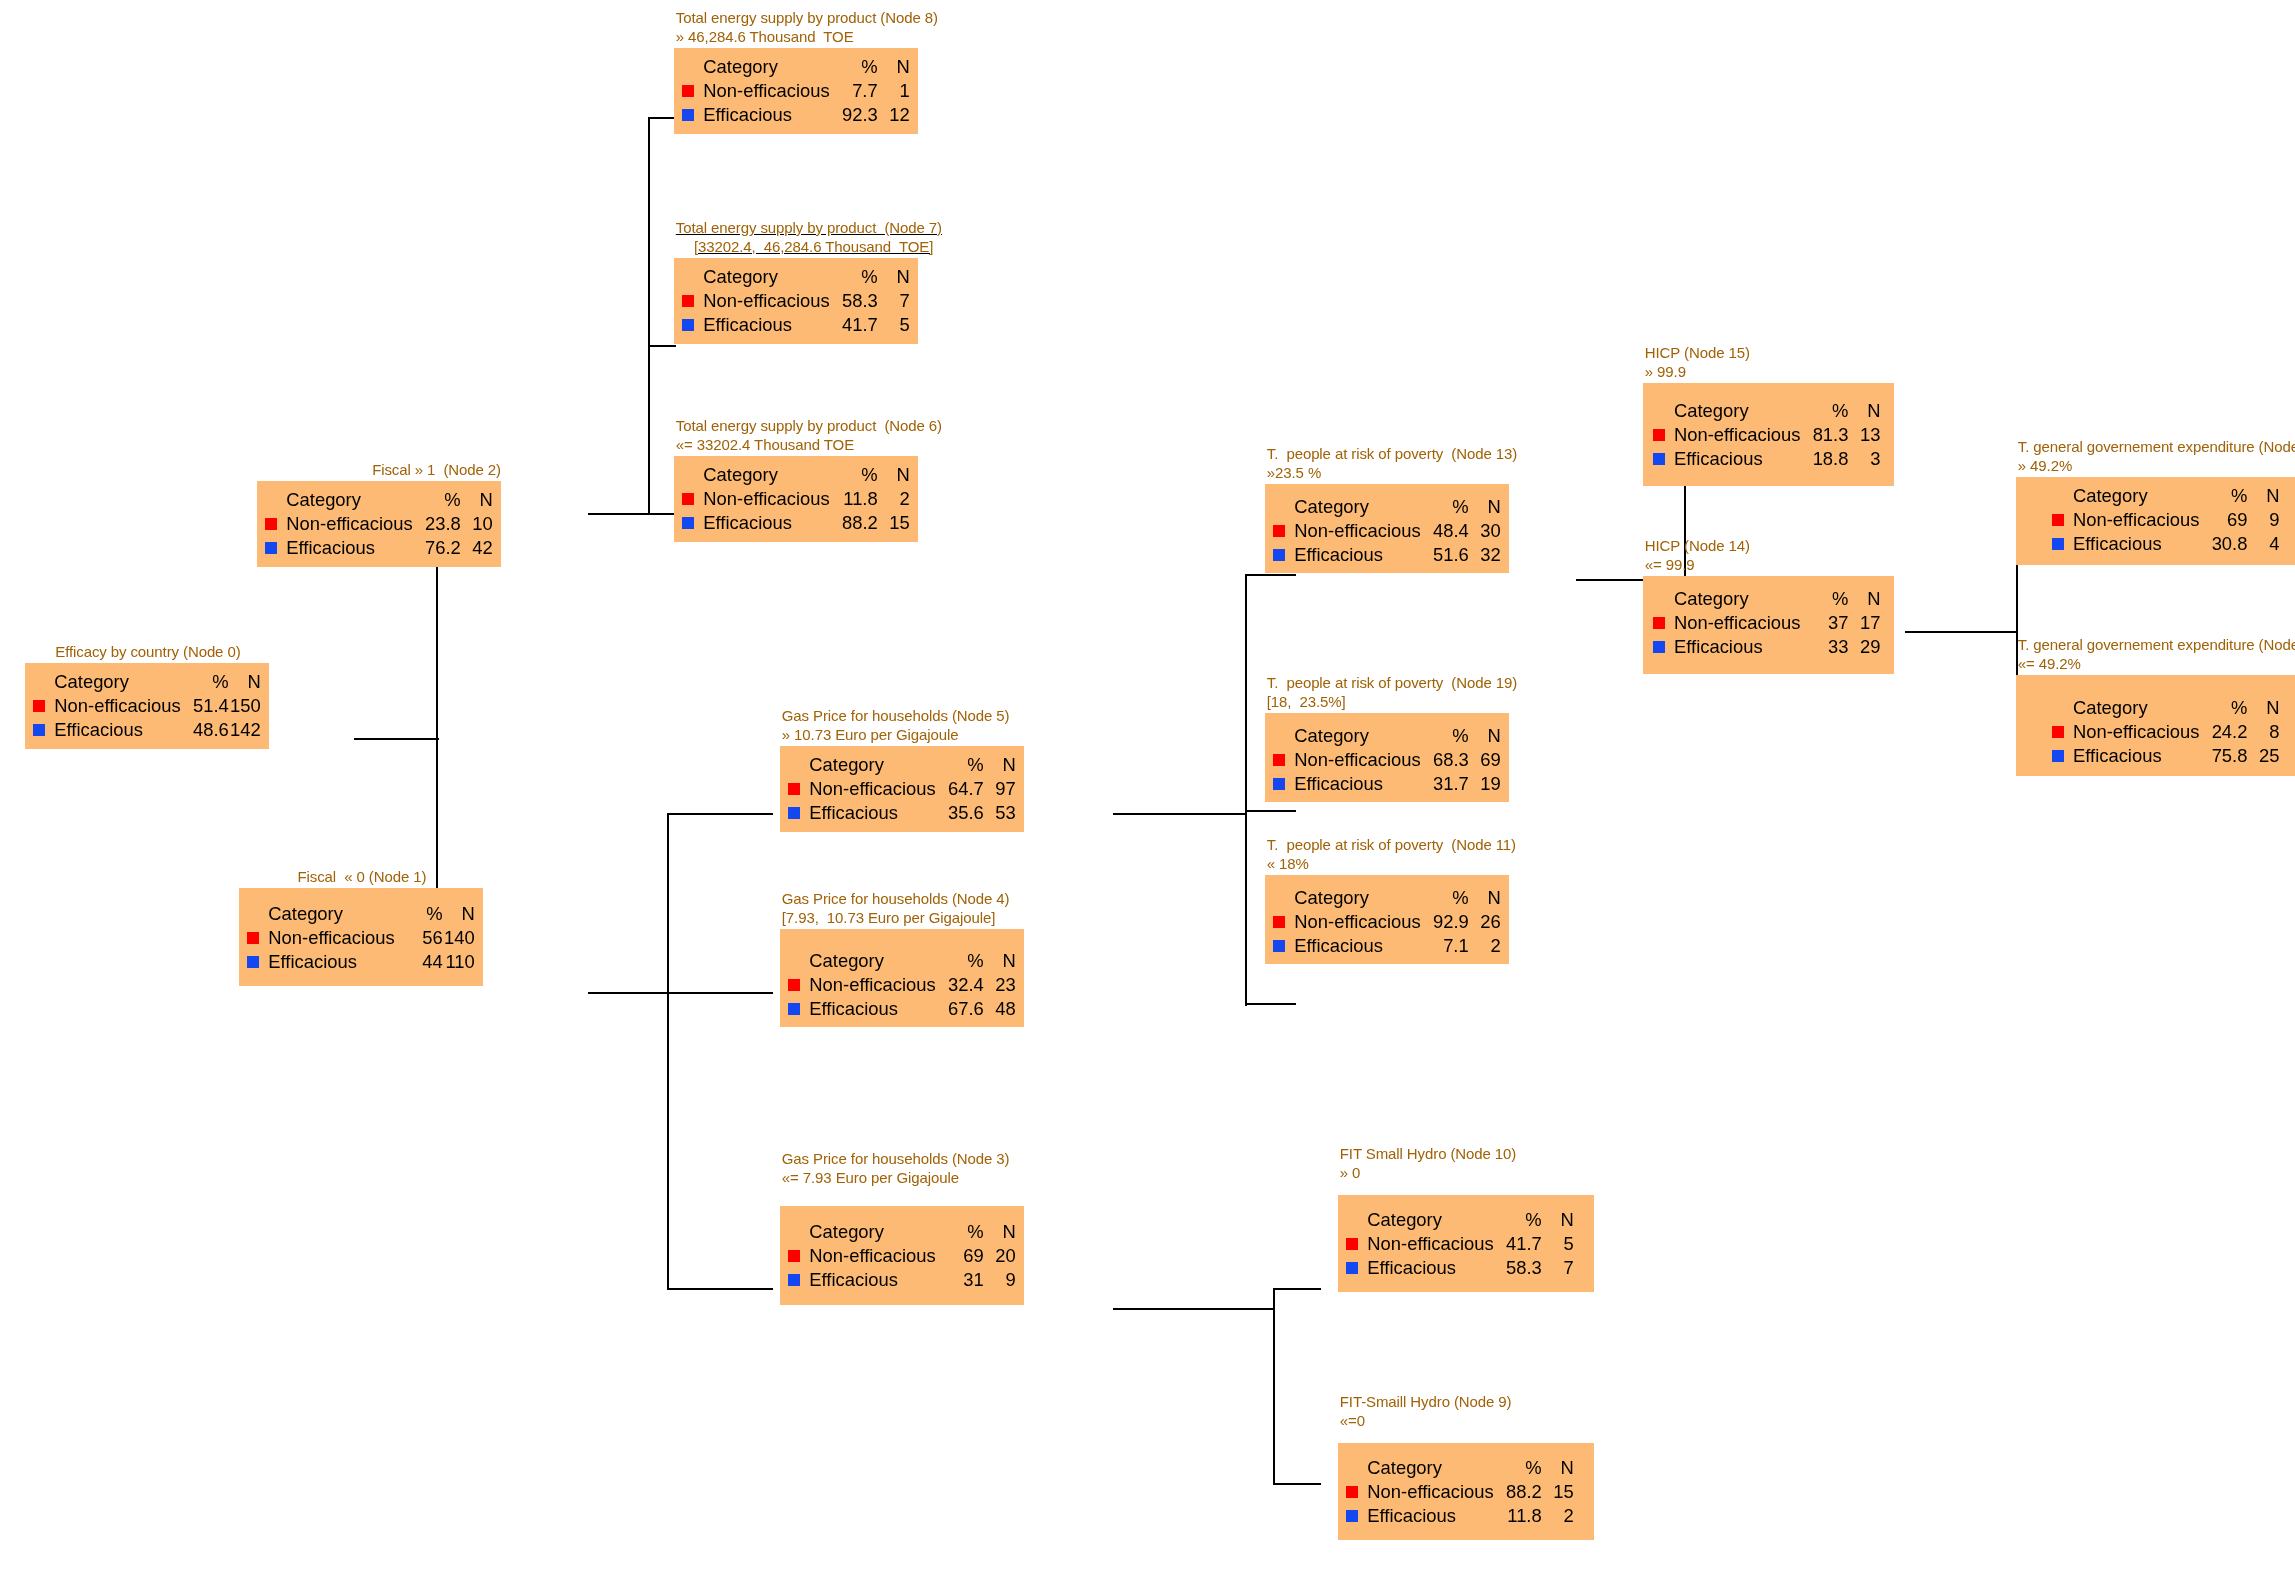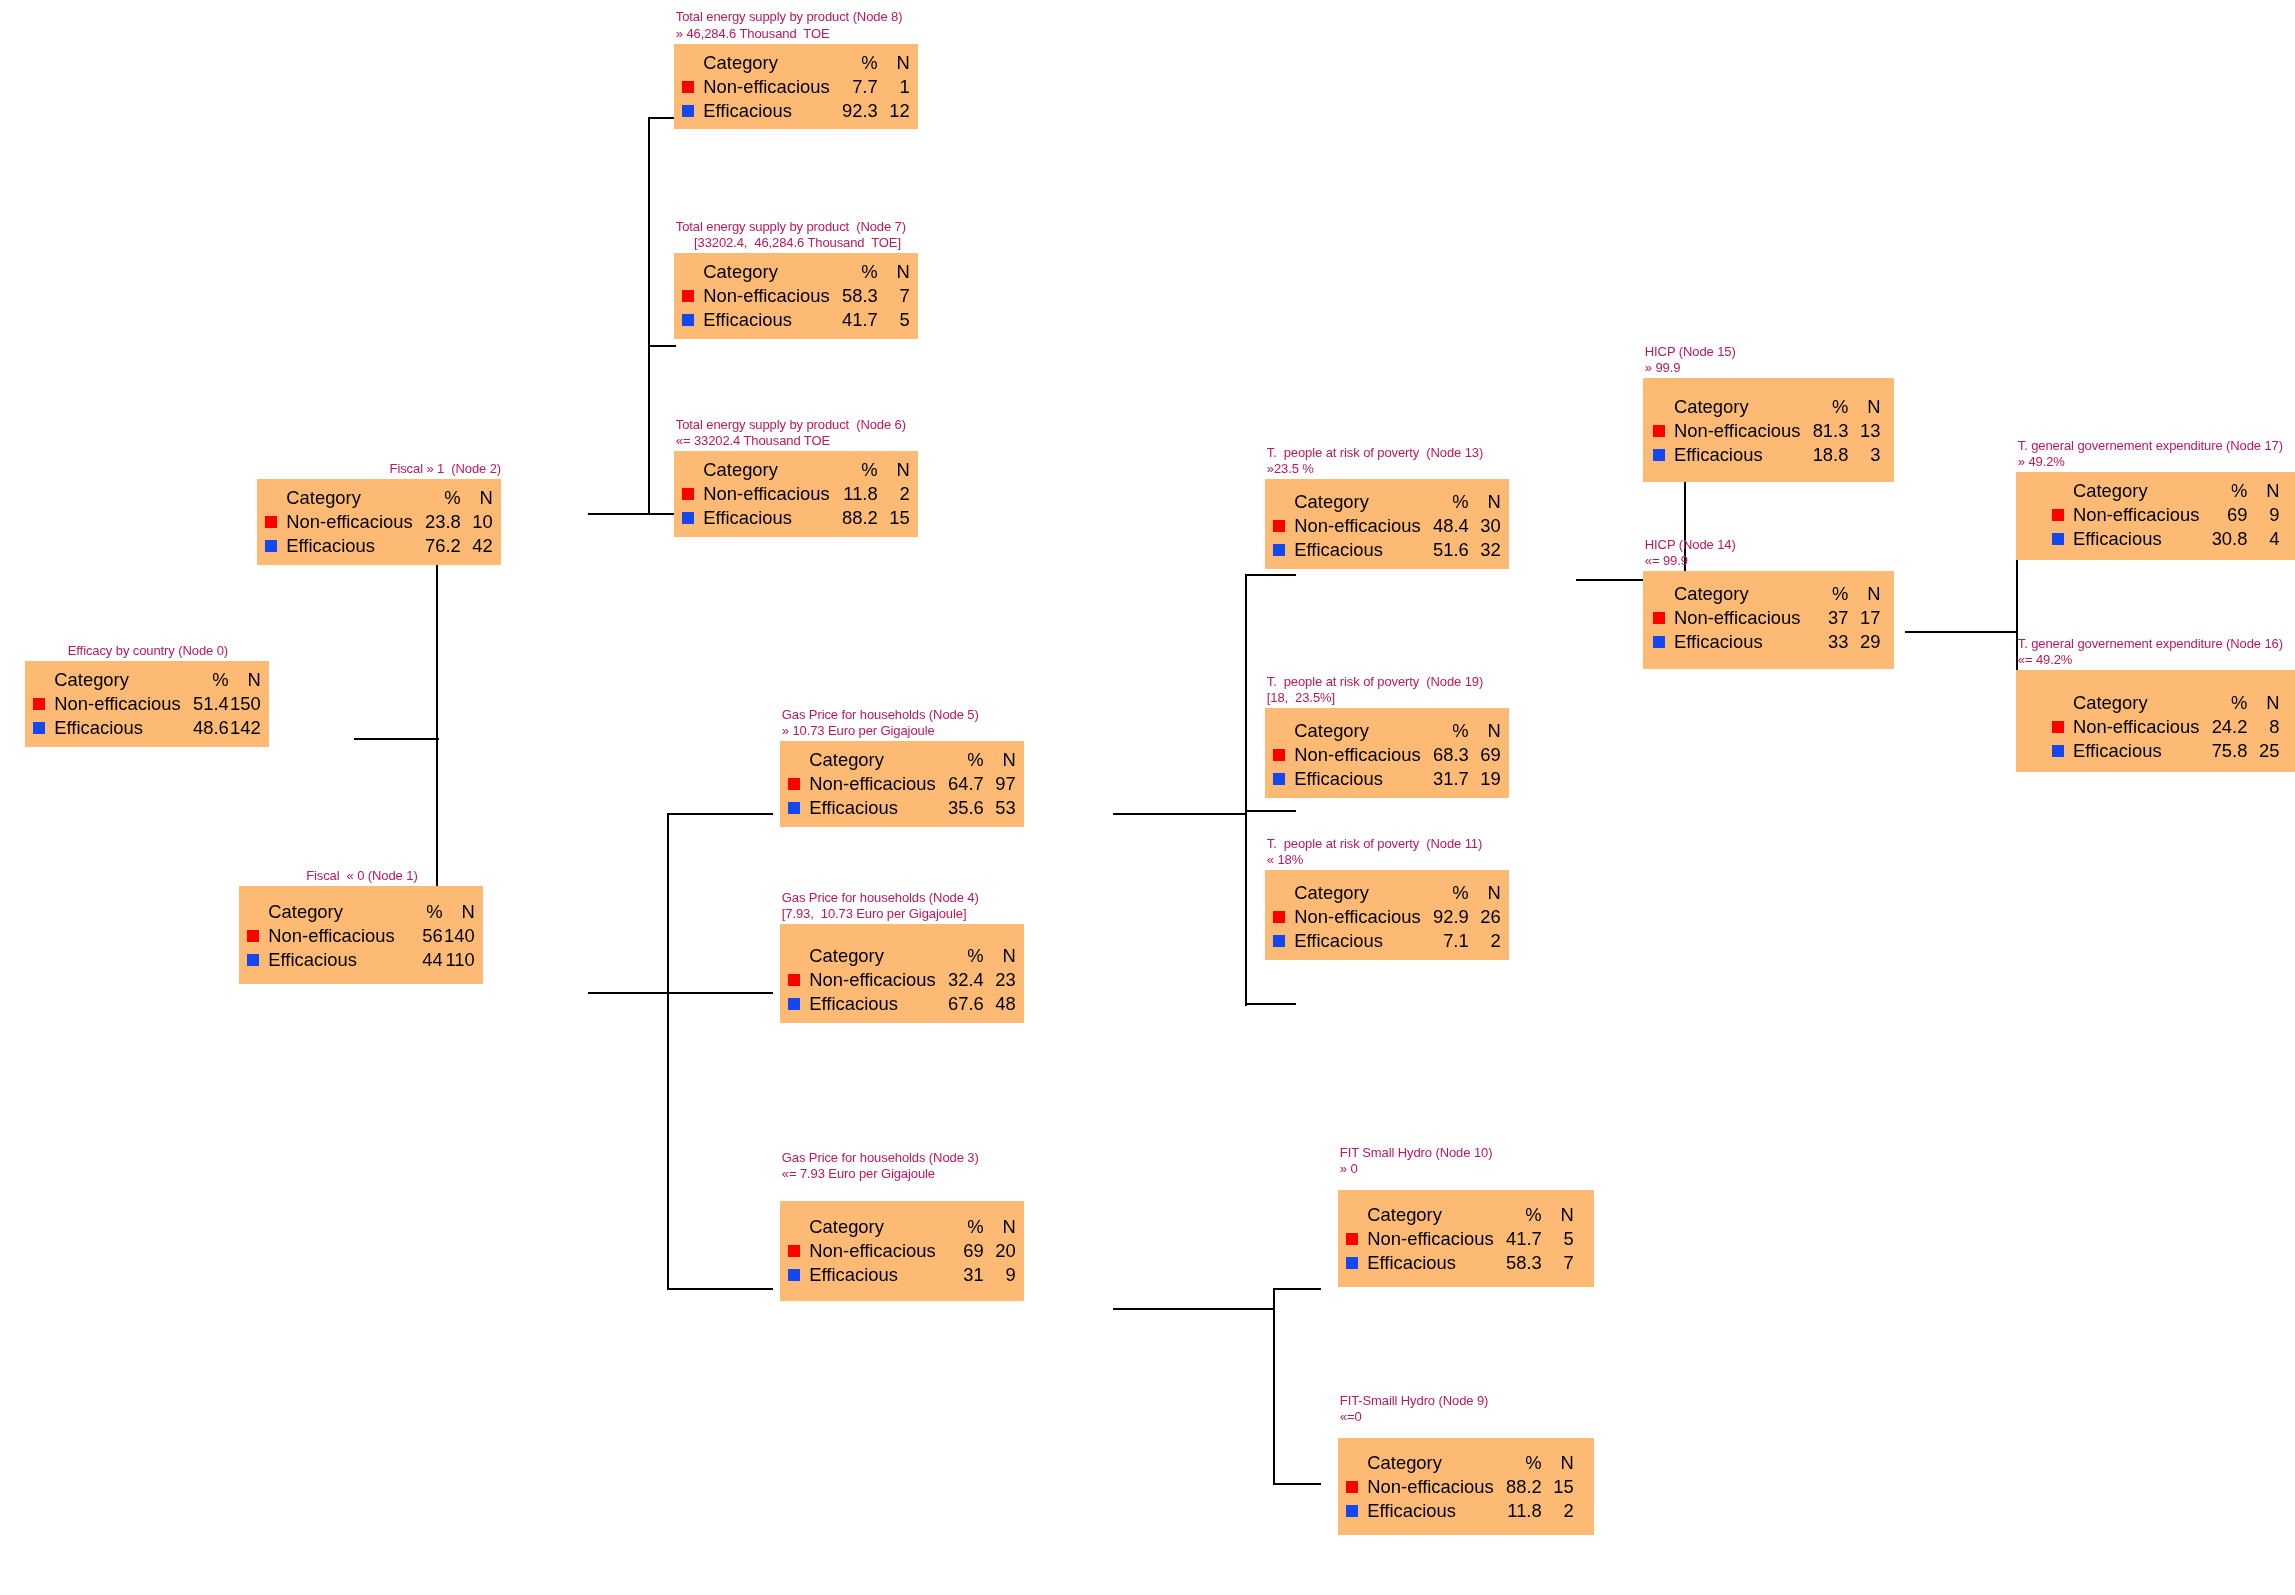--- a/index.html
+++ b/index.html
@@ -7,24 +7,24 @@
   body{font-family:"Liberation Sans", sans-serif;color:#000;}
   #canvas{
     position:relative;
     width:2454px;height:1595px;
     background:#ffffff;
     overflow:hidden;
   }
   
   .node{position:absolute;}
   .node-title{
-    font-size:13px;
+    font-size:15px;
     line-height:1.18;
     white-space:pre;
-    color:#be185d;
+    color:#a16207;
     margin:0 0 2.8px 1.8px;
     font-weight:400;
     letter-spacing:-0.1px;
   }
   .node-box{
     background:#fdba74;
     padding:6.4px 8.3px 7.3px 8.3px;
     box-sizing:border-box;
     display:inline-block;
   }
@@ -116,21 +116,21 @@
           <td class="sw"><span class="swatch sw-blue"></span></td>
           <td class="cat">Efficacious</td>
           <td class="pct">92.3</td>
           <td class="n">12</td>
         </tr>
       </tbody>
         </table>
     </div>
   </div>
 
-  <div class="node" style="left:674px; top:219px;">
+  <div class="node" style="left:674px; top:219px;text-decoration:underline;">
     <div class="node-title">Total energy supply by product  (Node 7)</div>
     <div class="node-title" style="margin-top:-1.8px;margin-left:20px;">[33202.4,  46,284.6 Thousand  TOE]</div>
     <div class="node-box">
       <table class="stats">
         <tbody>
             <tr class="hdr-row">
           <td class="sw"></td>
           <td class="cat hdr">Category</td>
           <td class="pct hdr">%</td>
           <td class="n hdr">N</td>

